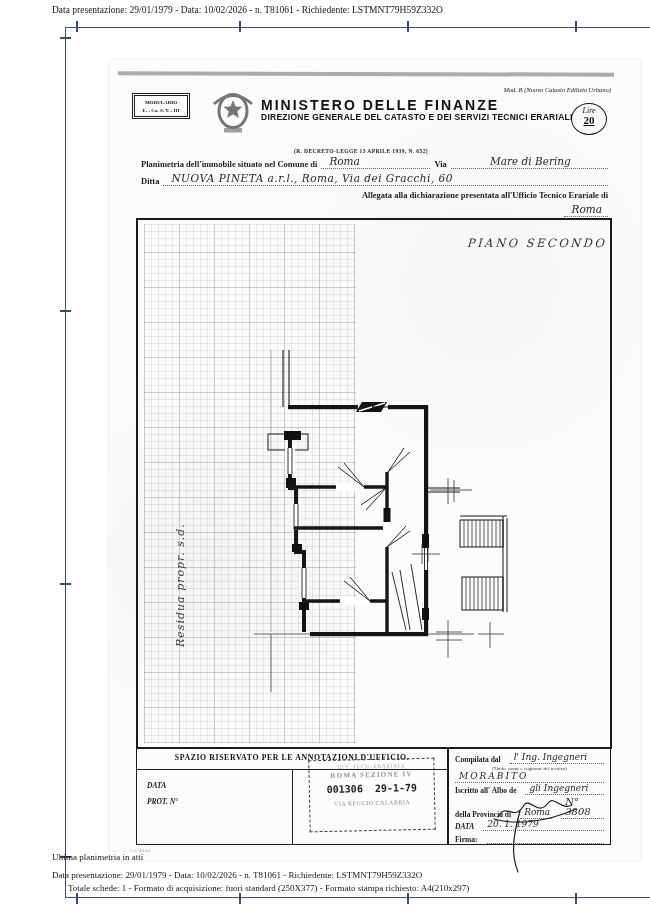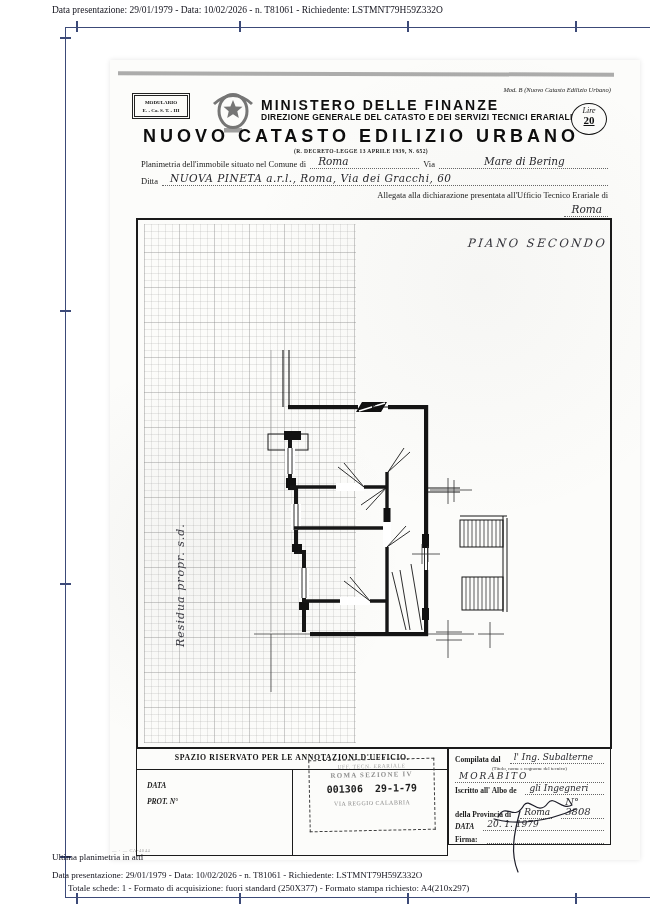--- a/index.html
+++ b/index.html
@@ -33,39 +33,39 @@
   .modb{left:405px;top:86px;width:158px;text-align:right;font-size:6.5px;font-style:italic;color:#222;}
   .lire{left:523px;top:103px;width:36px;height:32px;border:1.5px solid #111;border-radius:50%;
         text-align:center;box-sizing:border-box;padding-top:3px;}
   .lire .l1{font-size:8px;font-style:italic;line-height:1;}
   .lire .l2{font-size:11px;font-weight:bold;line-height:1;text-decoration:underline;}
   .title{left:88px;top:126px;width:450px;text-align:center;font-size:18px;font-weight:bold;
          letter-spacing:4px;color:#0d0d0d;white-space:nowrap;}
   .lawref{left:88px;top:148px;width:450px;text-align:center;font-size:5.5px;font-weight:bold;letter-spacing:.4px;color:#222;}
   
   .frow{display:flex;align-items:flex-end;gap:4px;}
-  .lbl{font-weight:normal;font-size:8.5px;color:#1c1c1c;white-space:nowrap;}
+  .lbl{font-weight:bold;font-size:8.5px;color:#1c1c1c;white-space:nowrap;}
   .hv{font-size:10.5px;line-height:1;padding:0 6px 1px 8px;}
   
   .planbox{left:88px;top:218px;width:472px;height:527px;border:2px solid #1a1a1a;box-sizing:content-box;}
   .gridpaper{left:6px;top:4px;width:212px;height:519px;opacity:.85;
     background-image:
       repeating-linear-gradient(0deg, rgba(125,125,125,.18) 0 1px, transparent 1px 7px),
       repeating-linear-gradient(90deg, rgba(125,125,125,.18) 0 1px, transparent 1px 7px),
       repeating-linear-gradient(0deg, rgba(105,105,105,.28) 0 1px, transparent 1px 35px),
       repeating-linear-gradient(90deg, rgba(105,105,105,.28) 0 1px, transparent 1px 35px);}
   .floorlabel{left:330px;top:16px;font-size:11.5px;letter-spacing:2.5px;transform:skewX(-6deg);color:#33333a;}
   .residua{left:36px;top:427px;width:160px;height:14px;transform:rotate(-90deg);transform-origin:0 0;
            font-size:11px;color:#3a3a42;letter-spacing:1px;}
   .orient{right:8px;bottom:4px;width:84px;text-align:center;}
   .orient .ot{font-size:8.5px;font-weight:bold;font-style:italic;letter-spacing:.4px;}
   .orient .sc{font-size:8px;font-weight:bold;font-style:italic;}
   .orient .sv{font-size:10px;}
   
-  .officebox{left:88px;top:748px;width:312px;height:108px;border:1.5px solid #1b1b1b;box-sizing:border-box;}
+  .officebox{left:88px;top:748px;width:312px;height:97px;border:1.5px solid #1b1b1b;box-sizing:border-box;}
   .officehdr{left:0;top:4px;width:100%;text-align:center;font-size:7.8px;font-weight:bold;letter-spacing:.6px;}
   .odivh{left:0;top:20px;width:100%;border-top:1.2px solid #1b1b1b;}
   .odivv{left:155px;top:20px;bottom:0;border-left:1.2px solid #1b1b1b;}
   .osmall{font-size:7.5px;font-weight:bold;font-style:italic;color:#222;}
   .stamp{left:172px;top:10px;width:126px;height:72px;border:1.5px dashed #3f3f3f;transform:rotate(-1.2deg);
          text-align:center;box-sizing:border-box;padding-top:3px;color:#333;}
   .stamp .s1{font-size:5.5px;letter-spacing:.6px;opacity:.45;}
   .stamp .s2{font-size:7px;font-weight:bold;letter-spacing:1.2px;opacity:.55;margin-top:2px;}
   .stamp .s3{font-family:"DejaVu Sans Mono",monospace;font-size:10px;font-weight:bold;color:#1d1d1d;margin-top:4px;}
   .stamp .s4{font-size:6px;letter-spacing:.5px;opacity:.6;margin-top:6px;}
@@ -130,21 +130,20 @@
 
   <div class="abs min1 sans">MINISTERO DELLE FINANZE</div>
   <div class="abs min2 sans">DIREZIONE GENERALE DEL CATASTO E DEI SERVIZI TECNICI ERARIALI</div>
   <div class="abs modb ser">Mod. B (Nuovo Catasto Edilizio Urbano)</div>
 
   <div class="abs lire ser">
     <div class="l1">Lire</div>
     <div class="l2">20</div>
   </div>
 
-  <div class="abs title sans">NUOVO CATASTO EDILIZIO URBANO</div>
   <div class="abs lawref ser">(R. DECRETO-LEGGE 13 APRILE 1939, N. 652)</div>
 
   <div class="abs frow ser" style="left:93px;top:156px;width:467px;">
     <span class="lbl">Planimetria dell'immobile situato nel Comune di</span>
     <span class="hand hv dotted" style="width:95px;">Roma</span>
     <span class="lbl">Via</span>
     <span class="hand hv dotted" style="flex:1;text-align:center;">Mare di Bering</span>
   </div>
   <div class="abs frow ser" style="left:93px;top:173px;width:467px;">
     <span class="lbl">Ditta</span>
@@ -285,21 +284,21 @@
       <div class="s1">UFF. TECN. ERARIALE</div>
       <div class="s2">ROMA SEZIONE IV</div>
       <div class="s3 pre">001306  29-1-79</div>
       <div class="s4">VIA REGGIO CALABRIA</div>
     </div>
   </div>
 
   <div class="abs compilerbox ser">
     <div class="crow">
       <span class="clbl">Compilata dal</span>
-      <span class="hand chv dotted" style="flex:1;">l' Ing. Subalterne</span>
+      <span class="hand chv dotted" style="flex:1;">l' Ing. Ingegneri</span>
     </div>
     <div class="caption">(Titolo, nome e cognome del tecnico)</div>
     <div class="crow">
       <span class="hand chv dotted" style="flex:1;letter-spacing:2px;">MORABITO</span>
     </div>
     <div class="crow">
       <span class="clbl">Iscritto all' Albo de</span>
       <span class="hand chv dotted" style="flex:1;">gli Ingegneri</span>
     </div>
     <div class="crow">

